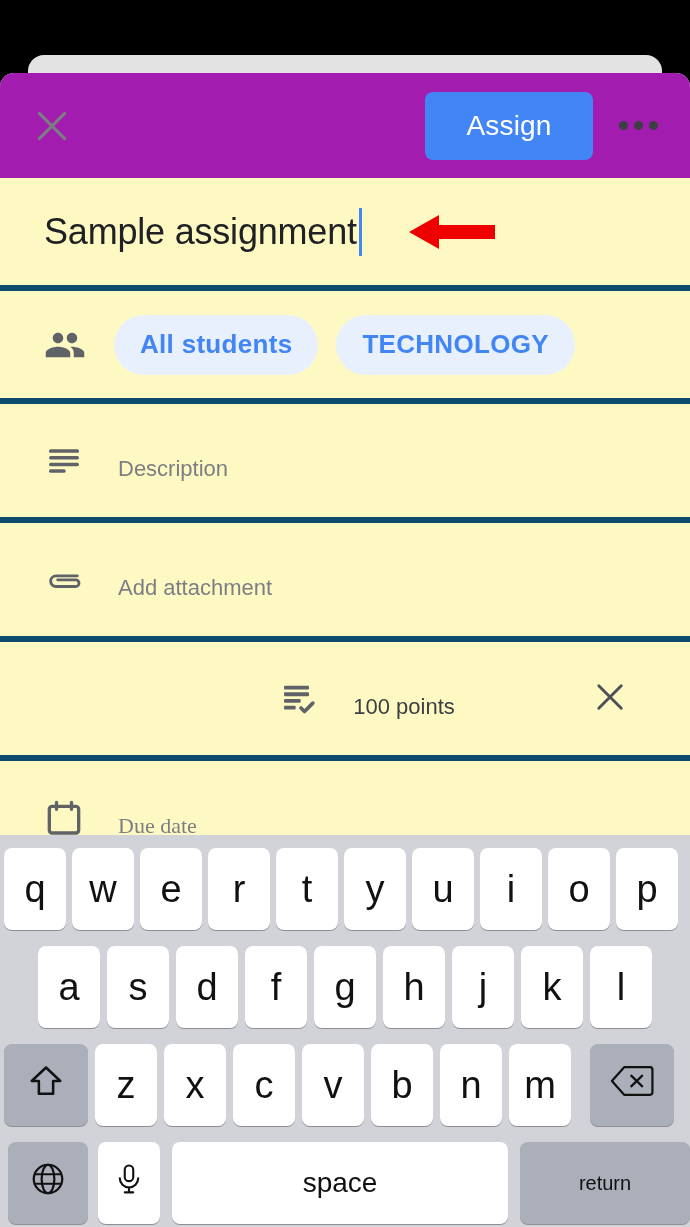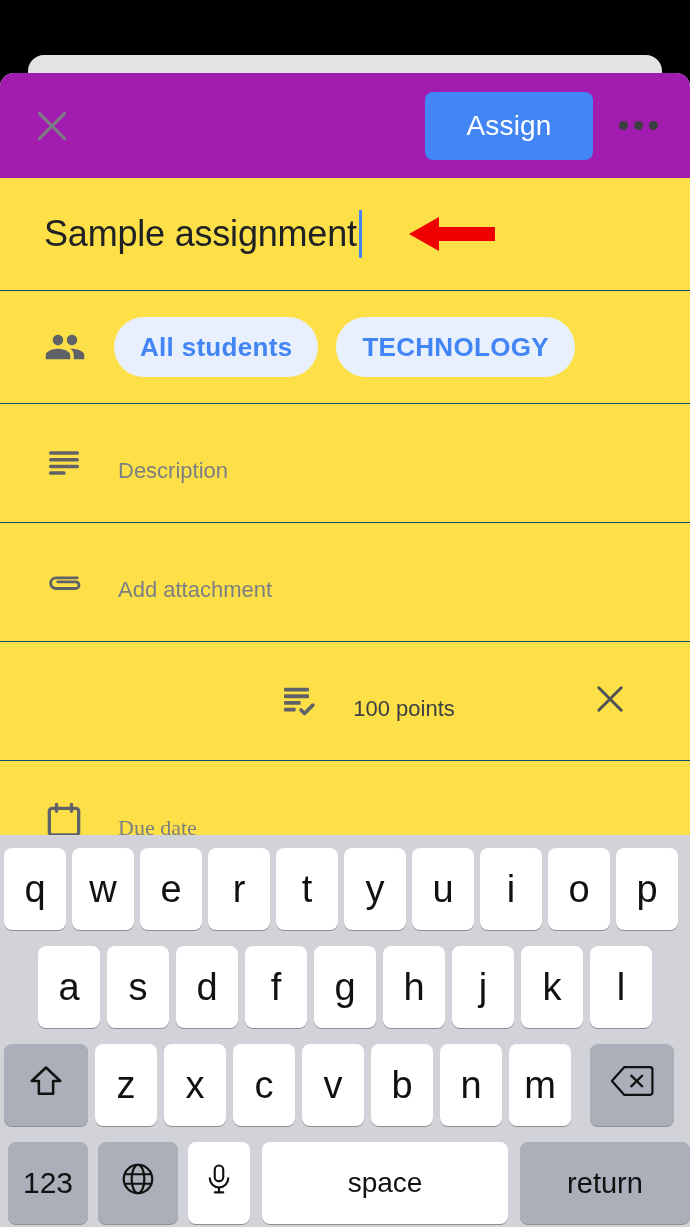--- a/index.html
+++ b/index.html
@@ -83,23 +83,23 @@
     width: 9px; height: 9px;
     border-radius: 50%;
     background: #3c4043;
   }
 
   
   .row {
     position: relative;
     display: flex;
     align-items: center;
-    border-bottom: 1px solid #0c4a6e;
+    border-bottom: 6px solid #0c4a6e;
     padding-left: 44px;
-    background: #fde047;
+    background: #fef9c3;
   }
   .row .ico {
     width: 56px;
     flex: 0 0 56px;
     display: flex; align-items: center; justify-content: flex-start;
     color: #5f6368;
   }
   .row .txt {
     font-size: 22px;
     color: #7b7f84;
@@ -204,21 +204,21 @@
   .key.dark {
     background: #abafb9;
     box-shadow: 0 1px 0 rgba(0,0,0,0.32);
   }
   .key.wide-shift { width: 84px; margin-right: 18px; }
   .key.wide-back  { width: 84px; margin-right: 0; margin-left: 12px; }
   .key.num   { width: 80px; font-size: 30px; margin-right: 10px; }
   .key.globe { width: 80px; margin-right: 10px; }
   .key.mic   { width: 62px; margin-right: 12px; }
   .key.space { flex: 1 1 auto; font-size: 28px; color: #111; margin-right: 12px; }
-  .key.ret   { width: 170px; font-size: 29px; margin-right: 0; }
+  .key.ret   { width: 170px; font-size: 20px; margin-right: 0; }
 
   .kbrow.r2 .key { margin-right: 7px; }
   .kbrow.r3 .key { margin-right: 7px; }
 </style>
 </head>
 <body>
 
 <div id="screen">
 
   <div class="back-card"></div>
@@ -367,21 +367,20 @@
         <span>
           <svg width="44" height="34" viewBox="0 0 28 20" fill="none" stroke="#111" stroke-width="1.4">
             <path d="M9 1.2 H25.5 A1.6 1.6 0 0 1 27 2.8 V17.2 A1.6 1.6 0 0 1 25.5 18.8 H9 L1.2 10 Z" stroke-linejoin="round"></path>
             <path d="M13.5 6.6 L20.5 13.4 M20.5 6.6 L13.5 13.4" stroke-linecap="round"></path>
           </svg>
         </span>
       </div>
     </div>
 
     <div class="kbrow r4">
-      <div class="key dark num">123</div>
       <div class="key dark globe">
         <span>
           <svg width="38" height="38" viewBox="0 0 24 24" fill="none" stroke="#111" stroke-width="1.4">
             <circle cx="12" cy="12" r="9"></circle>
             <ellipse cx="12" cy="12" rx="4" ry="9"></ellipse>
             <path d="M3.3 9h17.4M3.3 15h17.4"></path>
           </svg>
         </span>
       </div>
       <div class="key mic">

